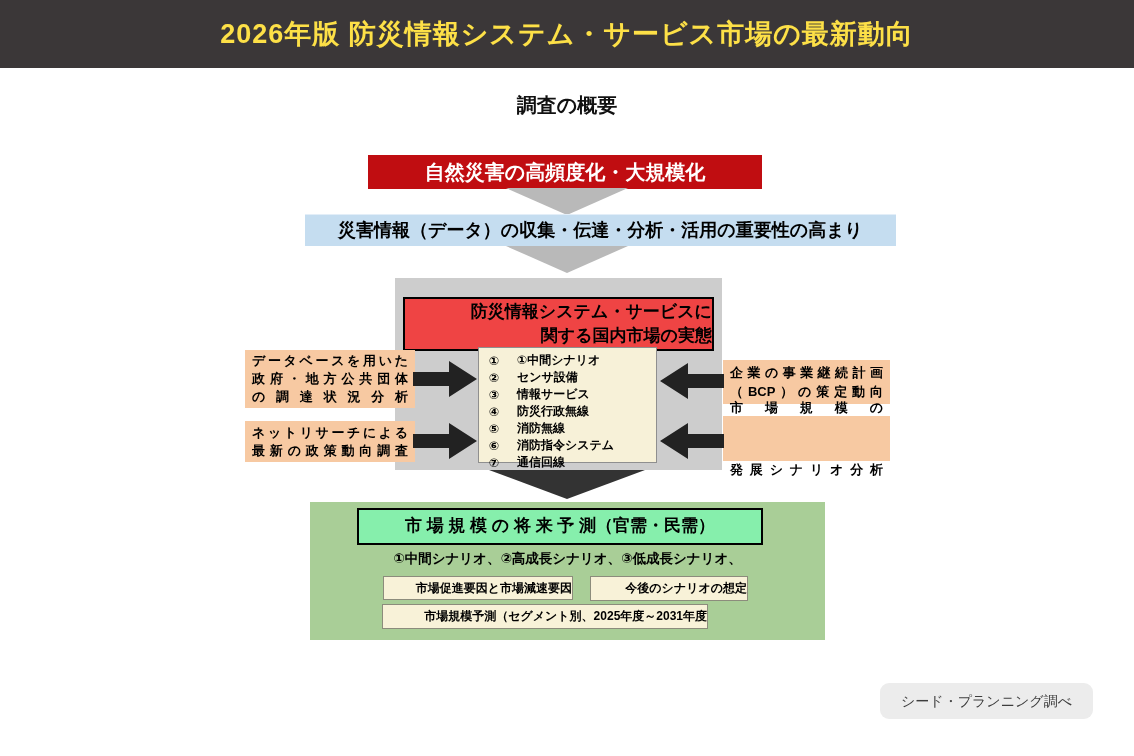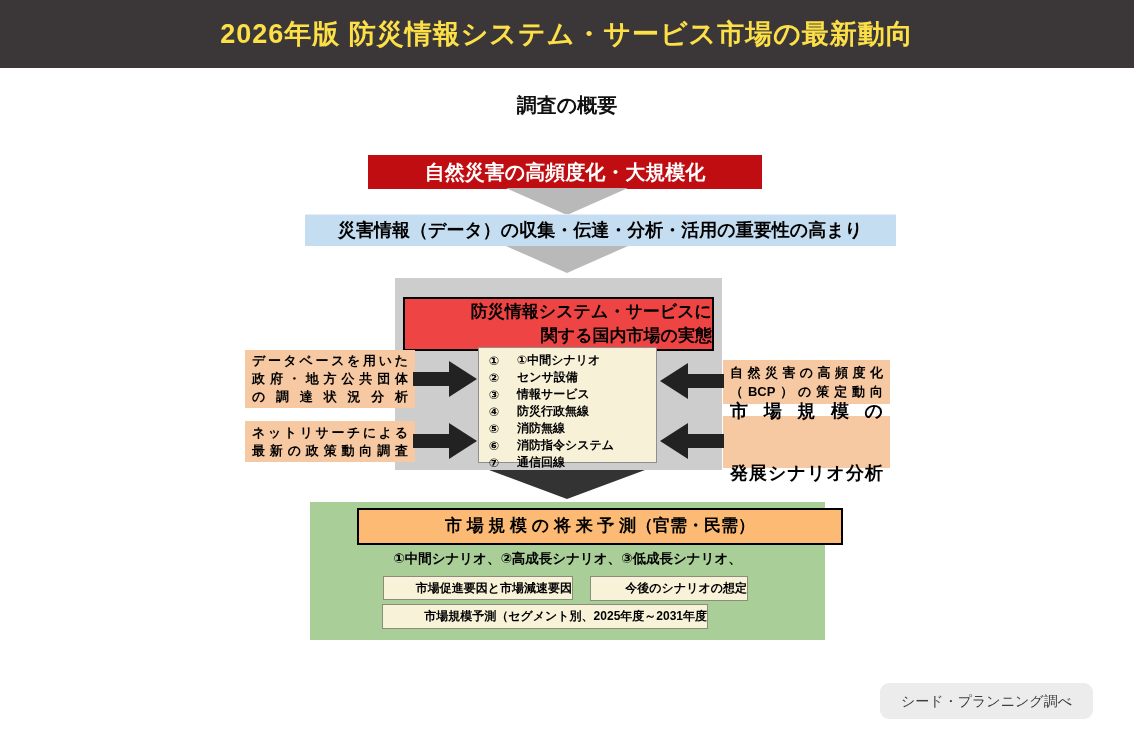--- a/index.html
+++ b/index.html
@@ -42,37 +42,37 @@
   .segment-row { display:flex; align-items:center; font-size:12px; font-weight:bold; color:#000; }
   .segment-row .num { width:28px; }
   .segment-row .lbl { flex:1; }
 
   .side-box { position:absolute; background:#f7c9a2; color:#000000;
     font-weight:bold; padding:2px 7px; display:flex; flex-direction:column; justify-content:center; }
   .side-box span { display:block; text-align:justify; text-align-last:justify; }
   .left-box-1 { left:245px; top:350px; width:170px; height:58px; font-size:13px; line-height:18px; }
   .left-box-2 { left:245px; top:421px; width:170px; height:41px; font-size:13px; line-height:18px; }
   .right-box-1 { left:723px; top:360px; width:167px; height:44px; font-size:13px; line-height:19px; }
-  .right-box-2 { left:723px; top:416px; width:167px; height:52px; font-size:18px; line-height:19px;gap:43px; }
+  .right-box-2 { left:723px; top:416px; width:167px; height:45px; font-size:13px; line-height:19px;gap:43px; }
 
   .h-arrow { position:absolute; width:64px; height:36px; }
   .a-l1 { left:413px; top:361px; }
   .a-l2 { left:413px; top:423px; }
   .a-r1 { left:660px; top:363px; }
   .a-r2 { left:660px; top:423px; }
   .h-arrow polygon { fill:#222222; }
 
   .big-down-tri { position:absolute; left:489px; top:470px; width:156px; height:29px;
     background:#333333; clip-path:polygon(0 0,100% 0,50% 100%); }
 
   .forecast-panel { position:absolute; left:310px; top:502px; width:515px; height:138px;
     background:#a9ce97; }
 
-  .forecast-title { position:absolute; left:357px; top:508px; width:486px; height:37px;
-    background:#fdba74; border:2px solid #000000; color:#000000;
+  .forecast-title { position:absolute; left:357px; top:508px; width:406px; height:37px;
+    background:#86efac; border:2px solid #000000; color:#000000;
     font-size:17px; font-weight:bold; text-align:center; line-height:32px; white-space:nowrap; }
 
   .forecast-scenarios { position:absolute; left:310px; top:550px; width:515px;
     text-align:center; font-size:13.5px; font-weight:bold; color:#000000; }
 
   .cream-box { position:absolute; background:#f8f2d8; border:1px solid #8c8c7c;
     color:#000000; font-size:12px; font-weight:bold; text-align:right; }
   .f-box-a { left:383px; top:576px; width:190px; height:24px; line-height:22px; }
   .f-box-b { left:590px; top:576px; width:158px; height:25px; line-height:22px; }
   .f-box-c { left:382px; top:604px; width:326px; height:25px; line-height:23px; }
@@ -143,21 +143,21 @@
     <span>政府・地方公共団体</span>
     <span>の調達状況分析</span>
   </div>
 
   <div class="side-box left-box-2">
     <span>ネットリサーチによる</span>
     <span>最新の政策動向調査</span>
   </div>
 
   <div class="side-box right-box-1">
-    <span>自然災害の高頻度化</span>
+    <span>企業の事業継続計画</span>
     <span>（BCP）の策定動向</span>
   </div>
 
   <div class="side-box right-box-2">
     <span>市場規模の</span>
     <span>発展シナリオ分析</span>
   </div>
 
   <svg class="h-arrow a-l1" viewBox="0 0 64 36">
     <polygon points="0,11 36,11 36,0 64,18 36,36 36,25 0,25"></polygon>

